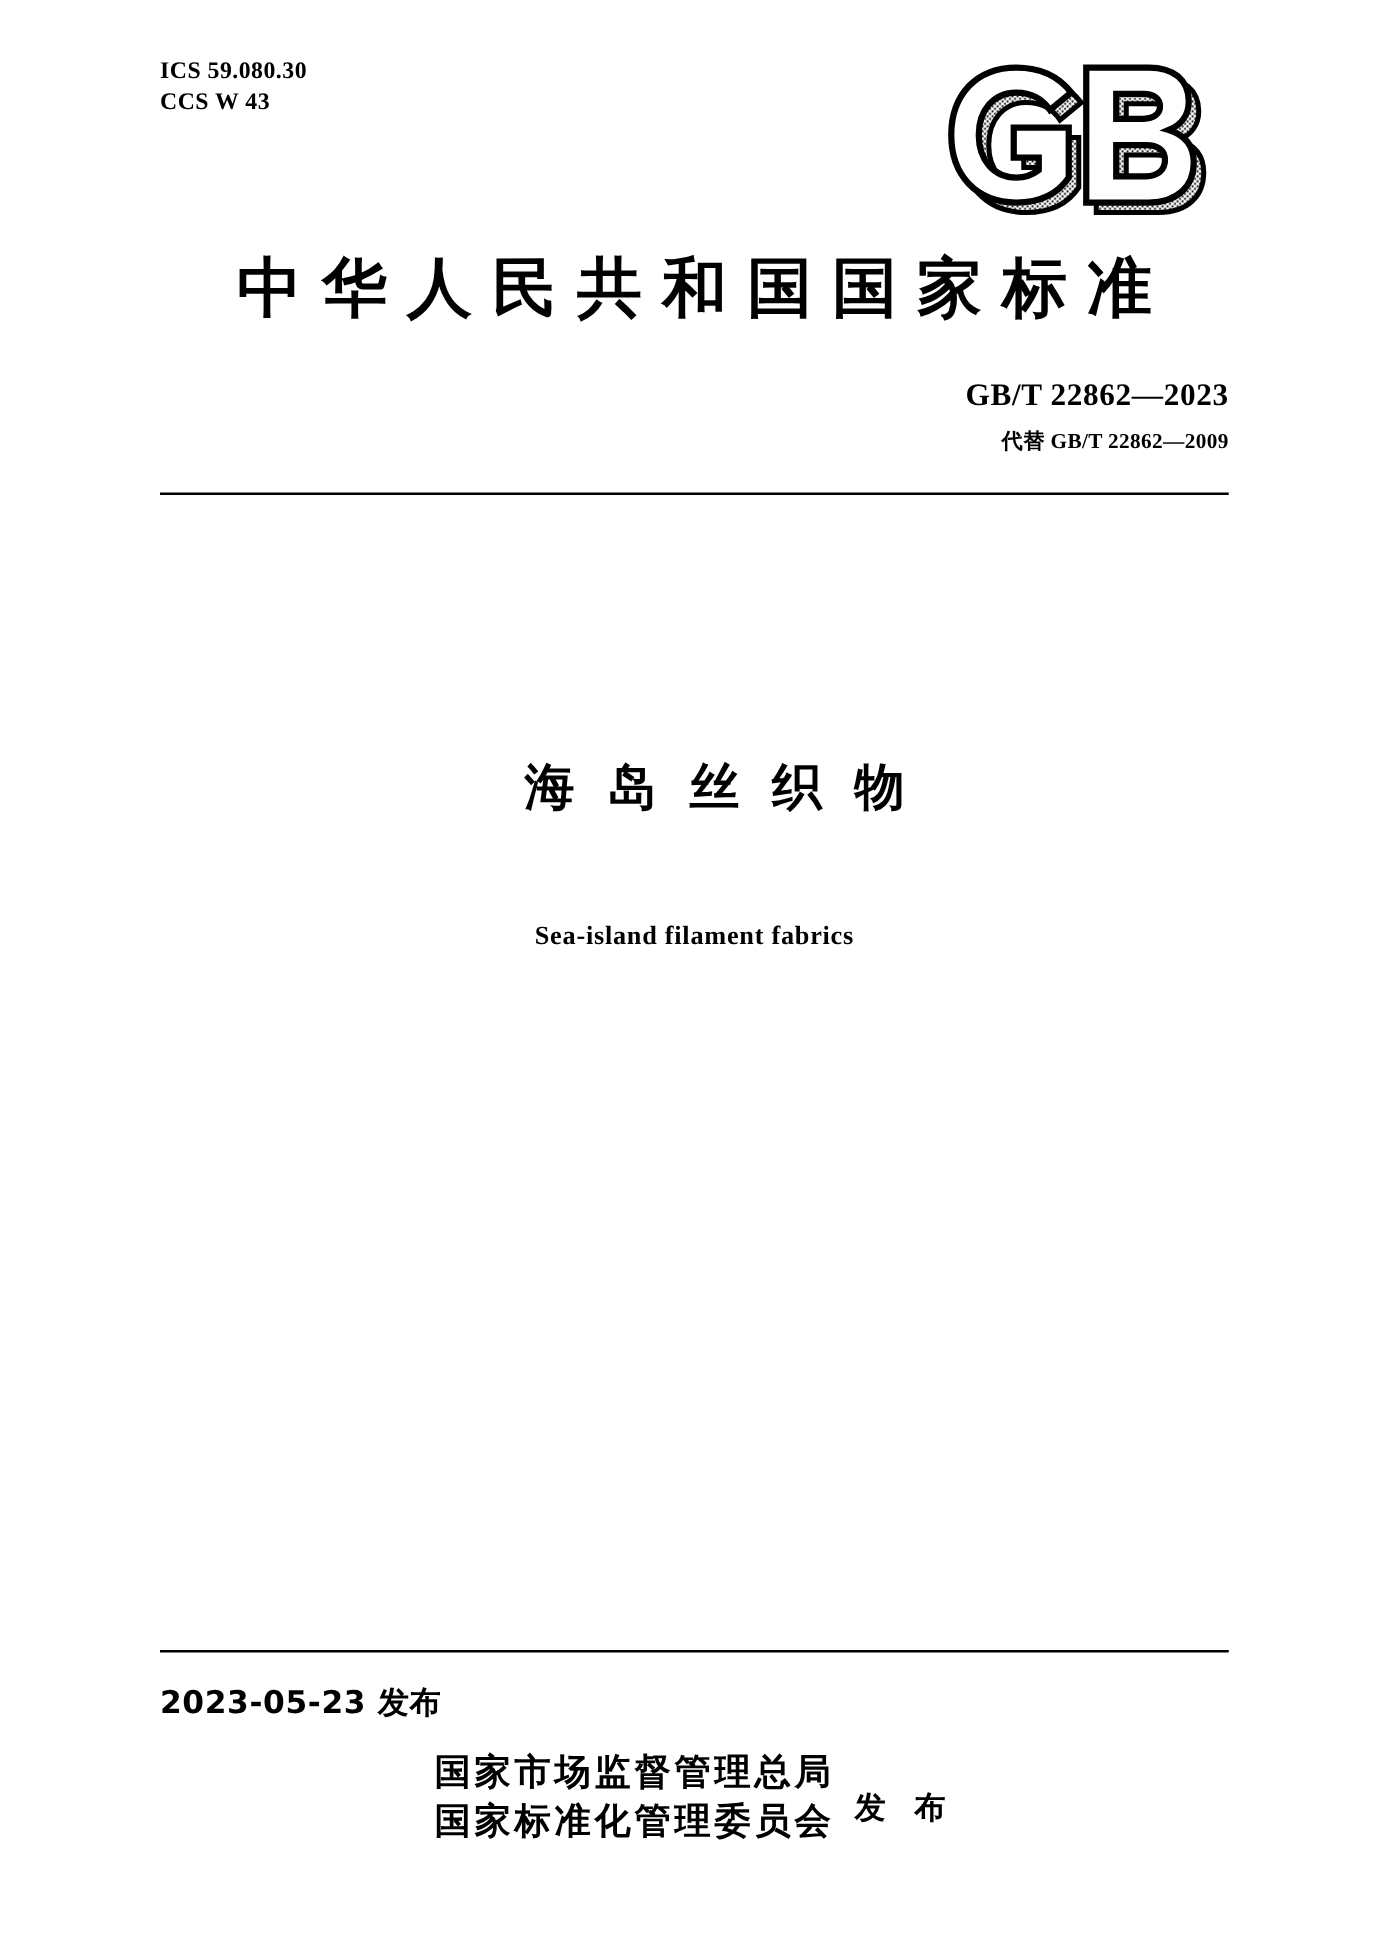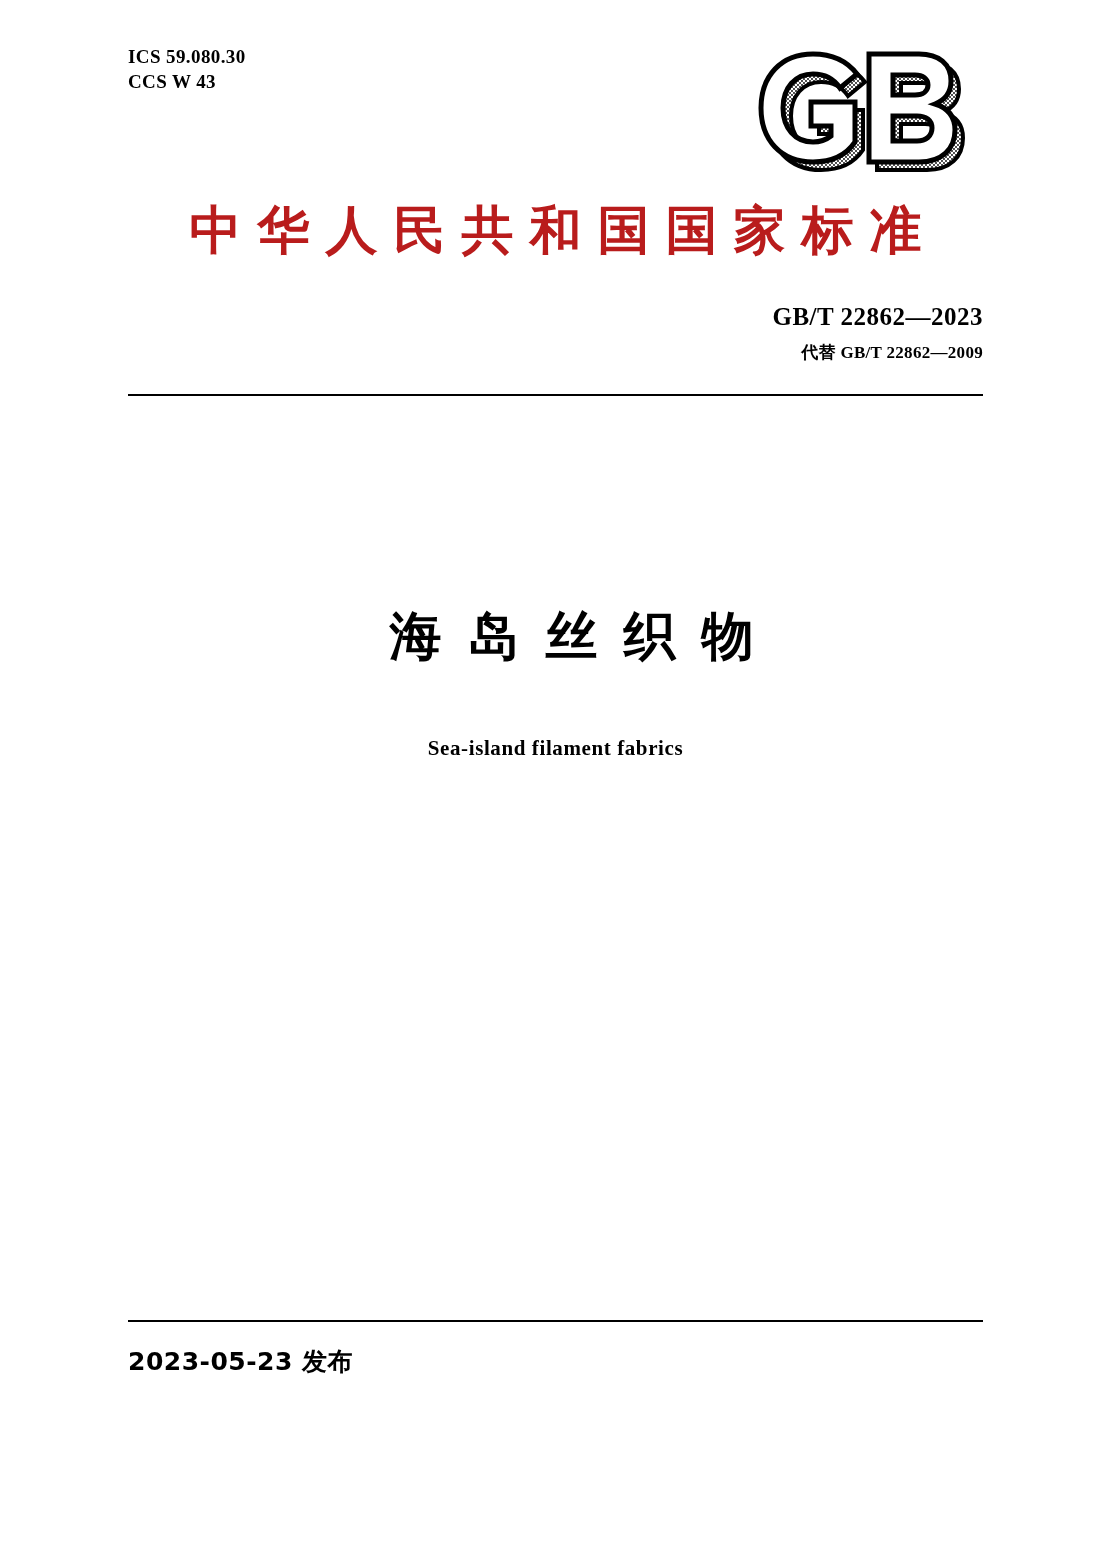--- a/index.html
+++ b/index.html
@@ -48,21 +48,21 @@
     position: absolute;
     left: 0;
     right: 0;
     top: 196px;
     text-align: center;
     font-family: "DejaVu Sans", sans-serif;
     font-weight: bold;
     font-size: 52px;
     letter-spacing: 16px;
     text-indent: 16px;
-    color: #b91c1c;
+    color: #000000;
     white-space: nowrap;
   }
 
   
   .std-no {
     position: absolute;
     right: 128px;
     top: 303px;
     text-align: right;
     font-family: "Liberation Serif", serif;
@@ -102,21 +102,21 @@
   }
 
   
   .doc-title-cn {
     position: absolute;
     left: 0; right: 0;
     top: 602px;
     text-align: center;
     font-family: Liberation Mono, monospace;
     font-weight: bold;
-    font-size: 52px;
+    font-size: 40px;
     letter-spacing: 26px;
     text-indent: 26px;
     padding-left: 32px;
   }
   .doc-title-en {
     position: absolute;
     left: 0; right: 0;
     top: 736px;
     text-align: center;
     font-family: "Liberation Serif", serif;
@@ -229,15 +229,22 @@
 
   <div class="rule-top"></div>
 
   <div class="doc-title-cn">海岛丝织物</div>
   <div class="doc-title-en">Sea-island filament fabrics</div>
 
   <div class="rule-bottom"></div>
 
   <div class="date-issue">2023-05-23 发布</div>
 
+  <div class="publisher">
+    <div class="publisher-names">
+      <div>国家市场监督管理总局</div>
+      <div>国家标准化管理委员会</div>
+    </div>
+    <div class="publisher-verb">发 布</div>
+  </div>
 
 
 </div>
 
 </body></html>

